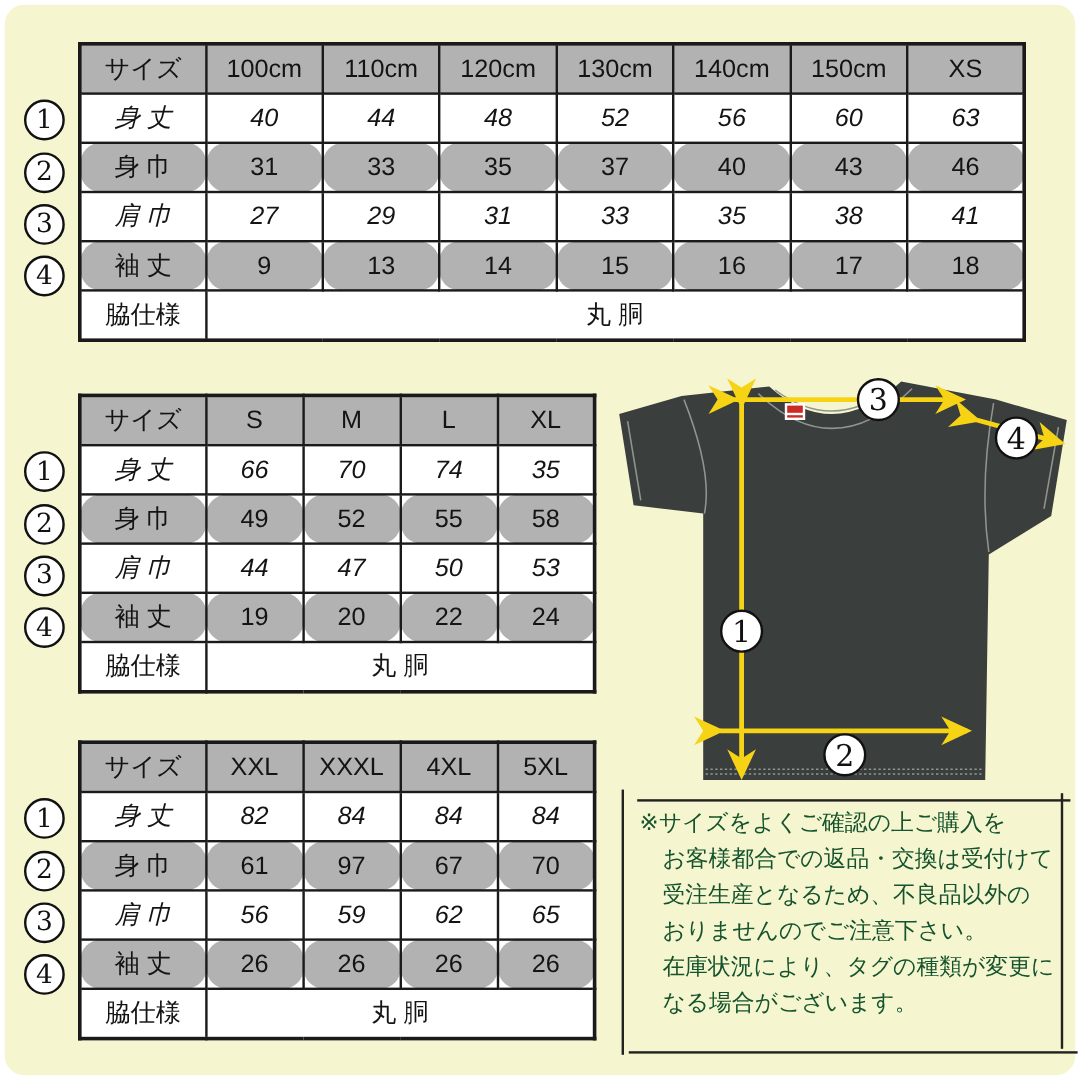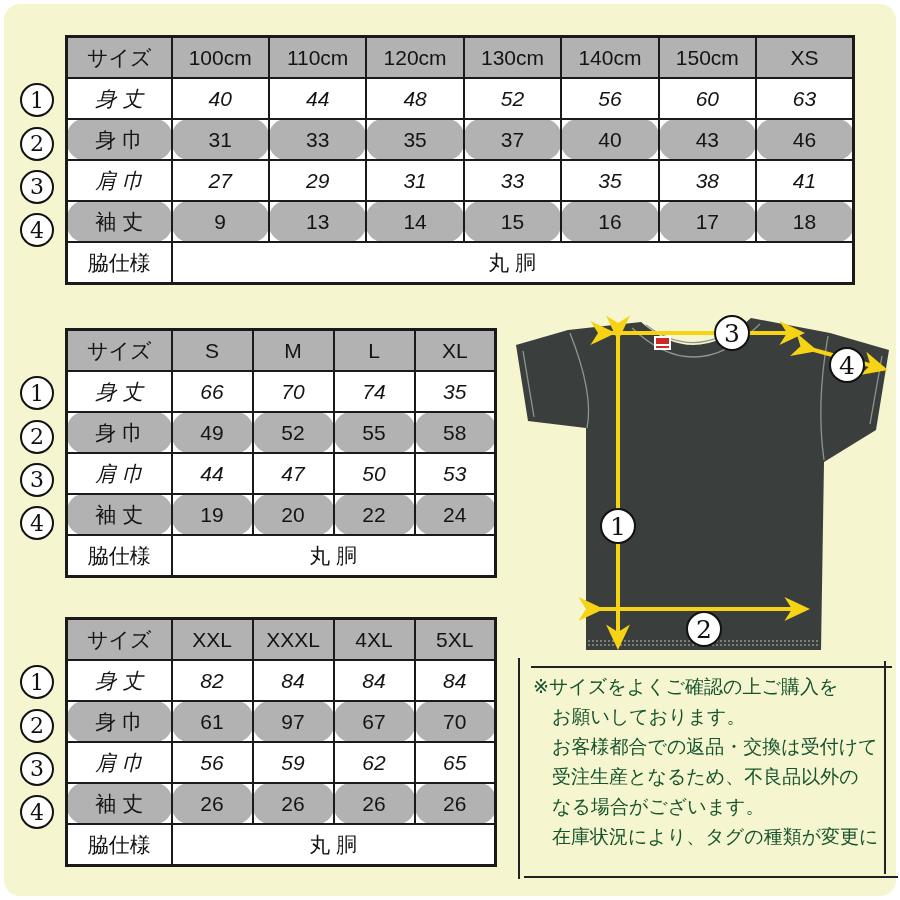--- a/index.html
+++ b/index.html
@@ -278,19 +278,19 @@
       </g>
     </svg>
   </div>
 
   <div class="frame-line" id="fl-left"></div>
   <div class="frame-line" id="fl-top"></div>
   <div class="frame-line" id="fl-right"></div>
   <div class="frame-line" id="fl-bottom"></div>
   <div class="notice-text">
       <div class="ln">※サイズをよくご確認の上ご購入を</div>
-      <div class="ln indent">お願いしております。</div>
       <div class="ln indent">お客様都合での返品・交換は受付けて</div>
       <div class="ln indent">受注生産となるため、不良品以外の</div>
+      <div class="ln indent">おりませんのでご注意下さい。</div>
+      <div class="ln indent">在庫状況により、タグの種類が変更に</div>
       <div class="ln indent">なる場合がございます。</div>
-      <div class="ln indent">在庫状況により、タグの種類が変更に</div>
     </div>
 </div>
 
 </body></html>

